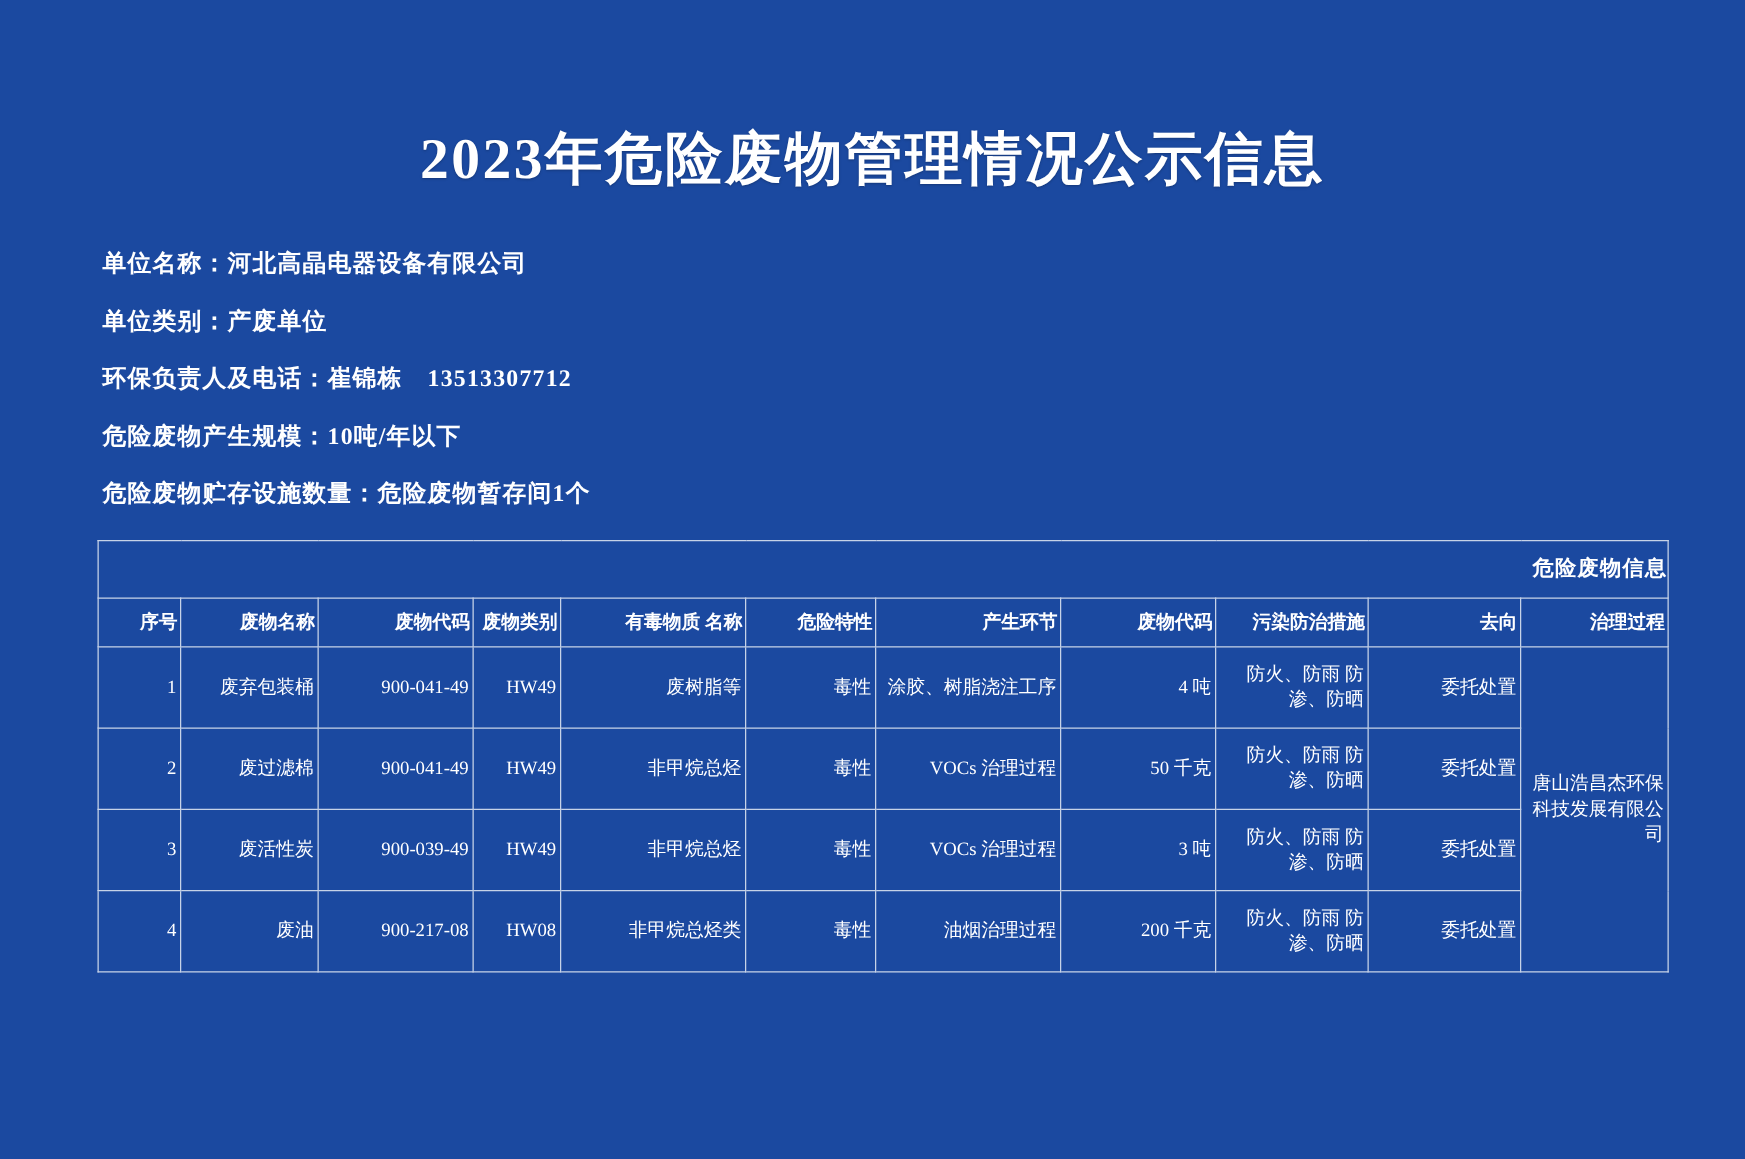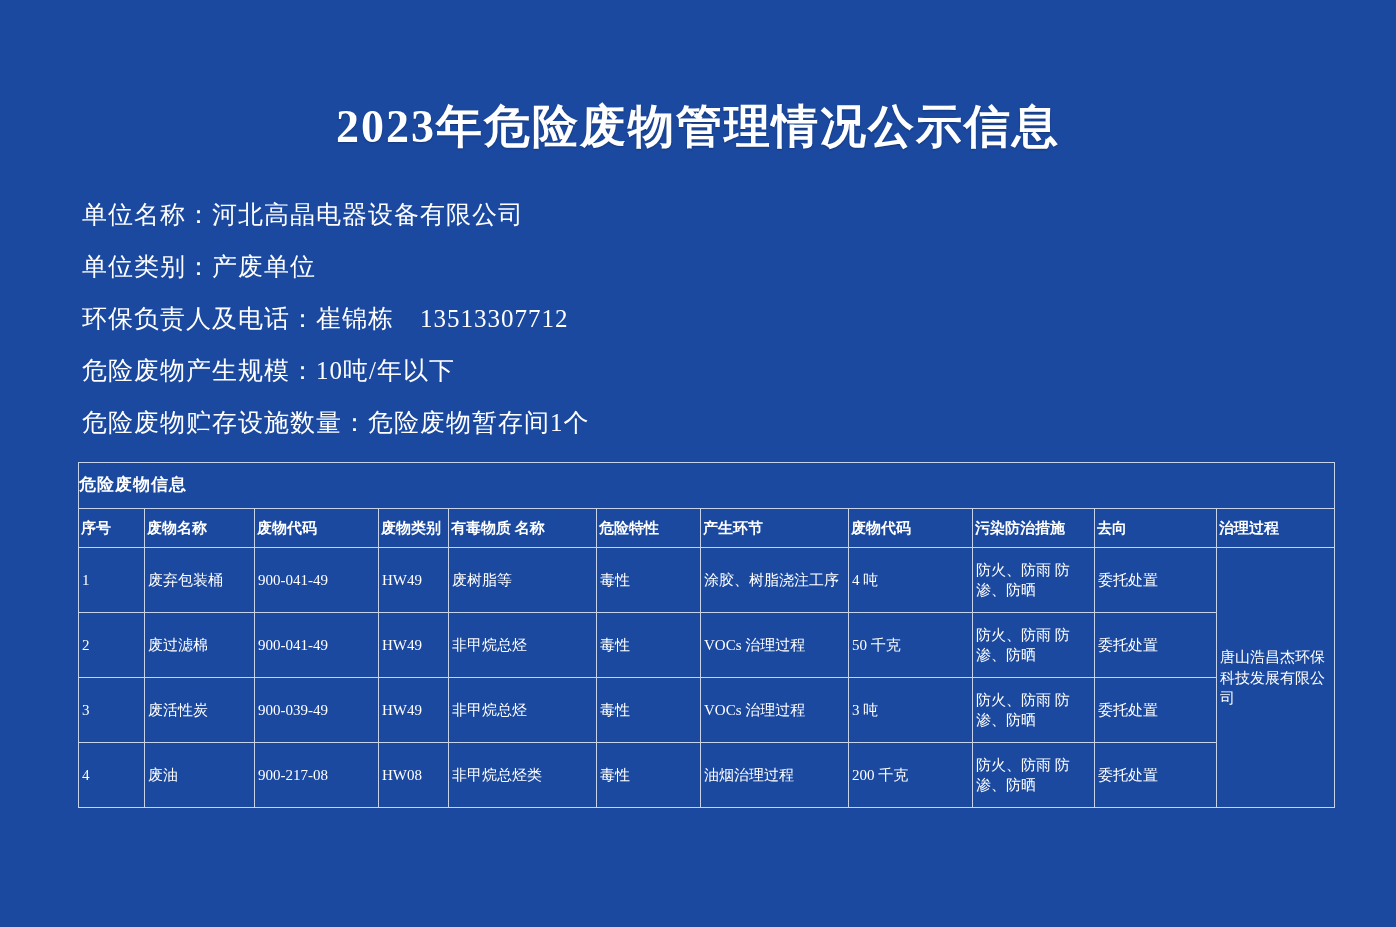--- a/index.html
+++ b/index.html
@@ -30,43 +30,43 @@
     padding-top: 96px;
     color: #ffffff;
     text-shadow: 0 1px 2px rgba(0,0,0,0.25);
   }
   .meta-list {
     margin: 44px 0 0 0;
     padding: 0;
     list-style: none;
   }
   .meta-row {
-    font-size: 25px;
-    font-weight: normal;
+    font-size: 19px;
+    font-weight: bold;
     line-height: 1.0;
     padding: 0 0 0 12px;
     margin-bottom: 27px;
     letter-spacing: 1px;
     white-space: pre;
   }
   .table-wrap {
     margin-top: 14px;
     padding: 0 8px;
   }
   table.hw-table {
     width: 100%;
     border-collapse: collapse;
     table-layout: fixed;
     font-size: 15px;
     background: transparent;
   }
   table.hw-table th,
   table.hw-table td {
     border: 1px solid #c7d3e8;
-    text-align: left;
+    text-align: right;
     vertical-align: middle;
     color: #ffffff;
     padding: 6px 3px;
     line-height: 1.35;
     font-weight: normal;
   }
   table.hw-table .band-title {
     font-size: 17px;
     font-weight: bold;
     padding: 11px 0;

